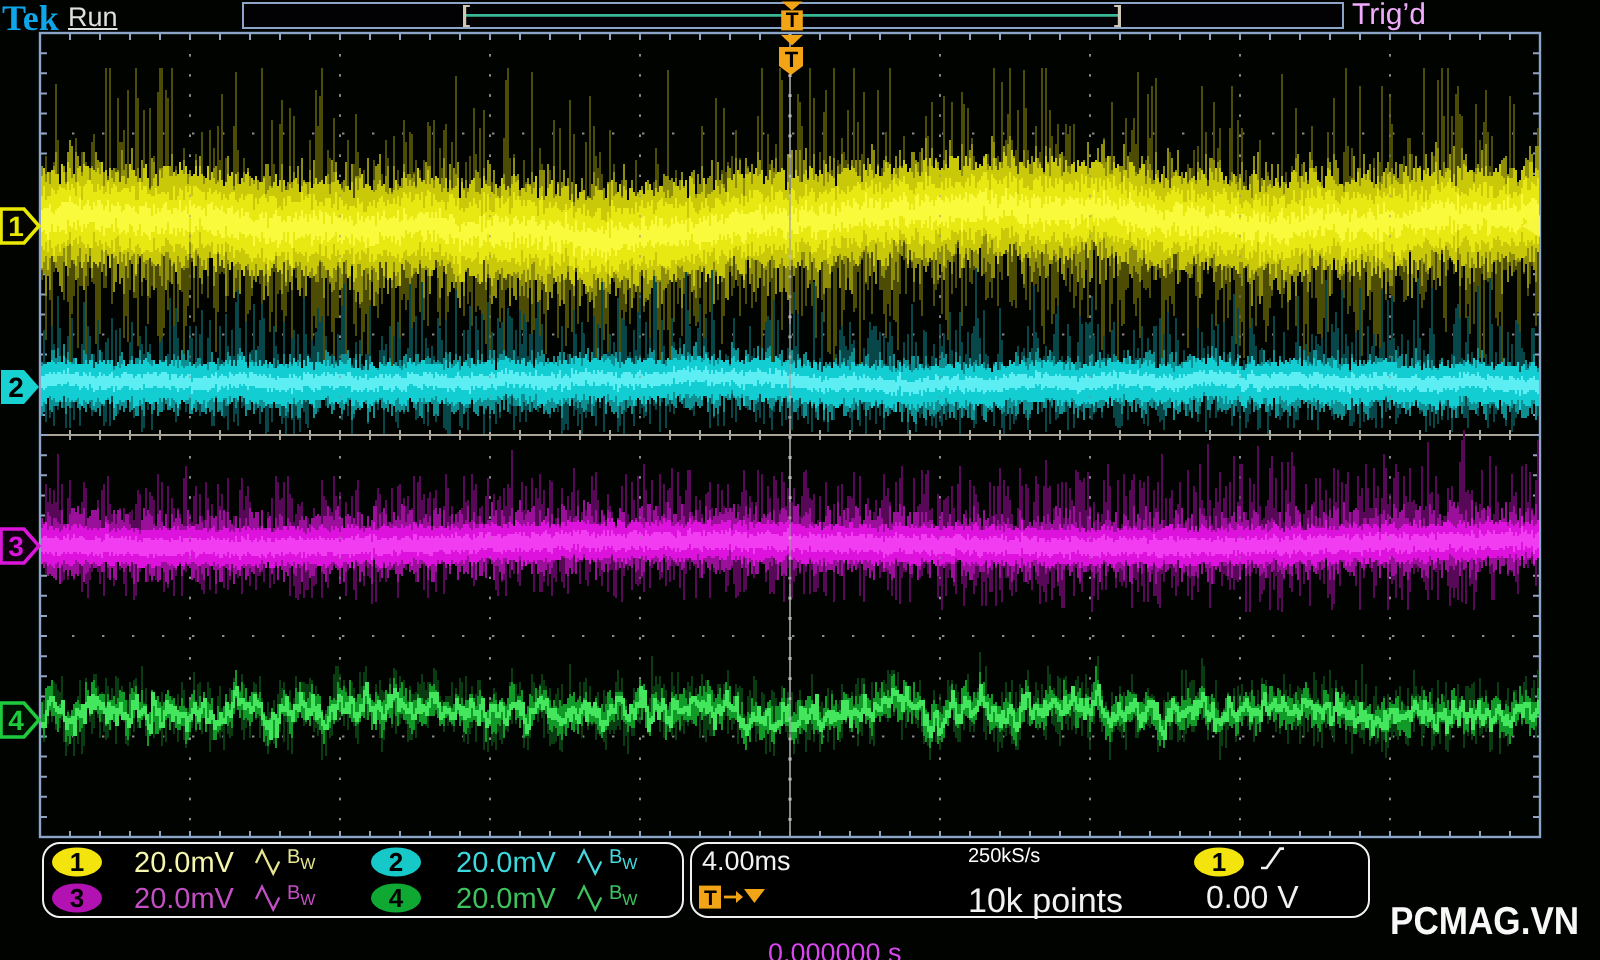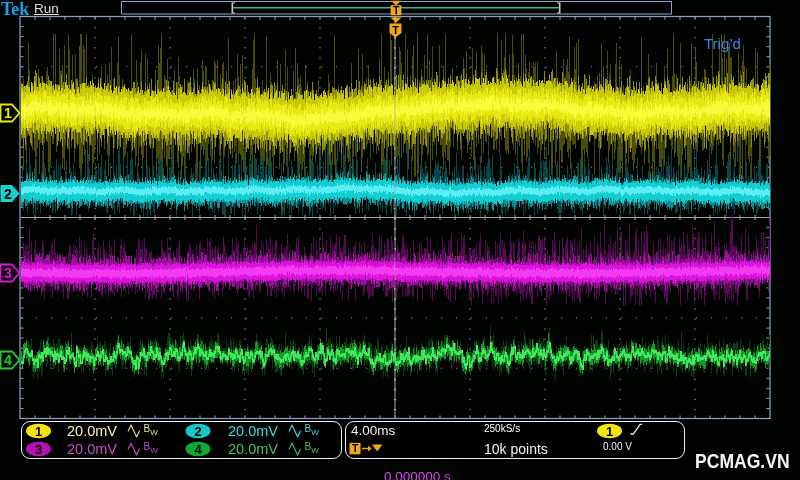--- a/index.html
+++ b/index.html
@@ -82,21 +82,21 @@
   <path stroke="#cfc6b4" stroke-width="1.6" d="M559.7 2.5V13.5"></path>
   <path stroke="#cfc6b4" stroke-width="1" d="M232.3 3h2.6M232.3 13h2.6M559.7 3h-2.6M559.7 13h-2.6"></path>
 
   <polygon points="390.8,0.8 401.2,0.8 396,5.2" fill="#f2a416"></polygon>
   <rect x="390.6" y="5.2" width="10.8" height="10" fill="#f2a416"></rect>
   <text x="396.1" y="13.6" font-size="10.5" font-weight="bold" fill="#000" text-anchor="middle" font-family="Liberation Sans">T</text>
 </svg>
 
 <div class="t" style="left:1px;top:-1px;font-family:'Liberation Serif',serif;font-weight:bold;font-size:18px;color:#0ea5e9;">Tek</div>
 <div class="t" style="left:34px;top:0.5px;font-size:13.5px;color:#e0e0e0;text-decoration:underline;">Run</div>
-<div class="t" style="left:704px;top:-1px;font-size:15px;color:#3b82f6;margin-top:36px;">Trig’d</div>
+<div class="t" style="left:676px;top:-1px;font-size:15px;color:#f0abfc;">Trig’d</div>
 
 <div style="position:absolute;left:21px;top:421px;width:321px;height:38px;border:1.6px solid #f0f0f0;border-radius:9px;box-sizing:border-box;background:#000;"></div>
 <svg width="800" height="480" style="position:absolute;left:0;top:0">
   <g font-family="Liberation Sans">
     <ellipse cx="38.5" cy="431" rx="12.5" ry="7.3" fill="#f2e40c"></ellipse>
     <text x="38.5" y="435.5" font-size="13" font-weight="bold" fill="#000" text-anchor="middle">1</text>
     <ellipse cx="198" cy="431" rx="12.5" ry="7.3" fill="#17c8c8"></ellipse>
     <text x="198" y="435.5" font-size="13" font-weight="bold" fill="#000" text-anchor="middle">2</text>
     <ellipse cx="38.5" cy="449" rx="12.5" ry="7.3" fill="#b312b3"></ellipse>
     <text x="38.5" y="453.5" font-size="13" font-weight="bold" fill="#000" text-anchor="middle">3</text>
@@ -118,22 +118,22 @@
     <text x="143.5" y="431.5" fill="#e4e492">B<tspan font-size="8" dy="3.2">W</tspan></text>
     <text x="304.5" y="431.5" fill="#46d8dc">B<tspan font-size="8" dy="3.2">W</tspan></text>
     <text x="143.5" y="449.5" fill="#c44ec4">B<tspan font-size="8" dy="3.2">W</tspan></text>
     <text x="304.5" y="449.5" fill="#3dc45e">B<tspan font-size="8" dy="3.2">W</tspan></text>
   </g>
 </svg>
 
 <div style="position:absolute;left:345px;top:421px;width:340px;height:38px;border:1.6px solid #f0f0f0;border-radius:9px;box-sizing:border-box;background:#000;"></div>
 <div class="t" style="left:351px;top:423px;font-size:13.5px;color:#f2f2f2;">4.00ms</div>
 <div class="t" style="left:484px;top:423px;font-size:10px;color:#ffffff;">250kS/s</div>
-<div class="t" style="left:484px;top:441px;font-size:14px;color:#f2f2f2;">10k points</div>
-<div class="t" style="left:603px;top:441px;font-size:10px;color:#f2f2f2;">0.00 V</div>
+<div class="t" style="left:484px;top:441px;font-size:17px;color:#f2f2f2;">10k points</div>
+<div class="t" style="left:603px;top:441px;font-size:16px;color:#f2f2f2;">0.00 V</div>
 <div class="t" style="left:384px;top:441px;font-size:13.5px;color:#d946ef;margin-top:28px;">0.000000 s</div>
 <svg width="800" height="480" style="position:absolute;left:0;top:0">
   <ellipse cx="609.5" cy="431" rx="12.5" ry="7.3" fill="#f2e40c"></ellipse>
   <text x="609.5" y="435.5" font-size="13" font-weight="bold" fill="#000" text-anchor="middle" font-family="Liberation Sans">1</text>
   <path stroke="#f0f0f0" stroke-width="1.3" fill="none" d="M630.5 434h2.8l6.8 -9.7h1.9"></path>
   <rect x="349.5" y="442.8" width="11" height="11.5" fill="#f2a416"></rect>
   <text x="355.2" y="452.3" font-size="10.5" font-weight="bold" fill="#000" text-anchor="middle" font-family="Liberation Sans">T</text>
   <path stroke="#f2a416" stroke-width="1.4" d="M362 448.5h6"></path>
   <polygon points="368,445.5 368,451.5 371.5,448.5" fill="#f2a416"></polygon>
   <polygon points="372,444.5 382.5,444.5 377.2,451.5" fill="#f2a416"></polygon>

